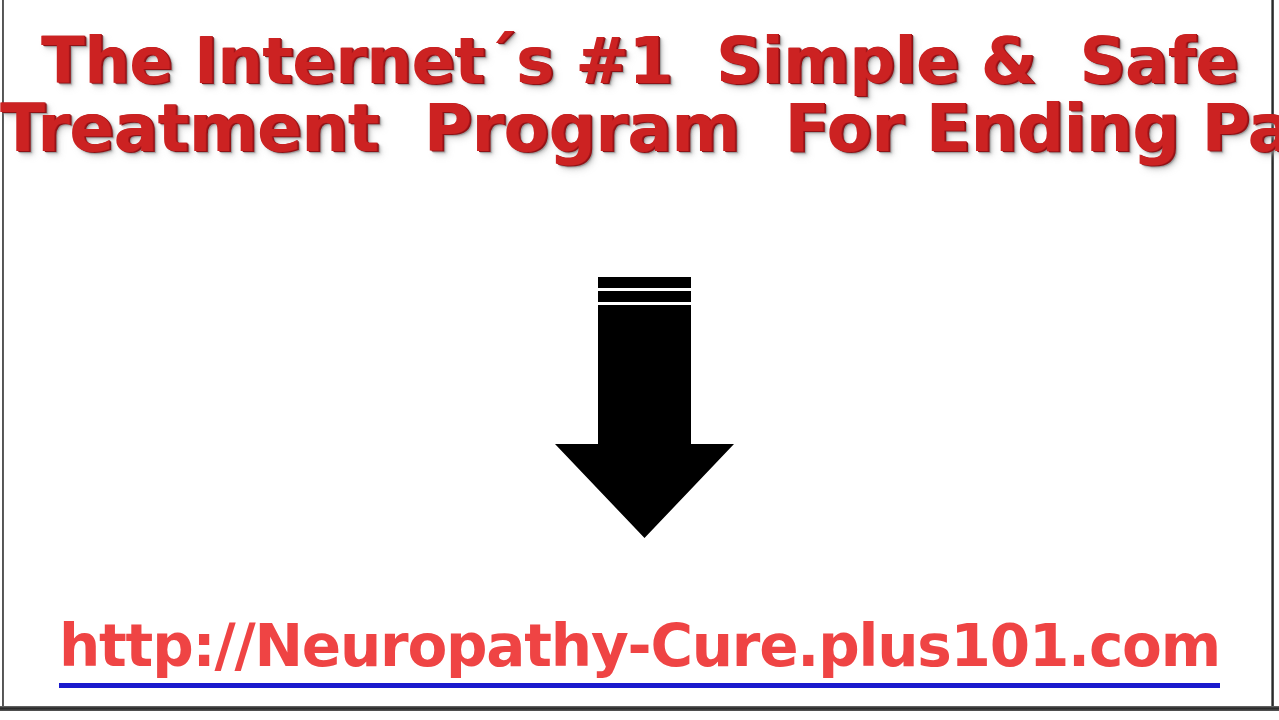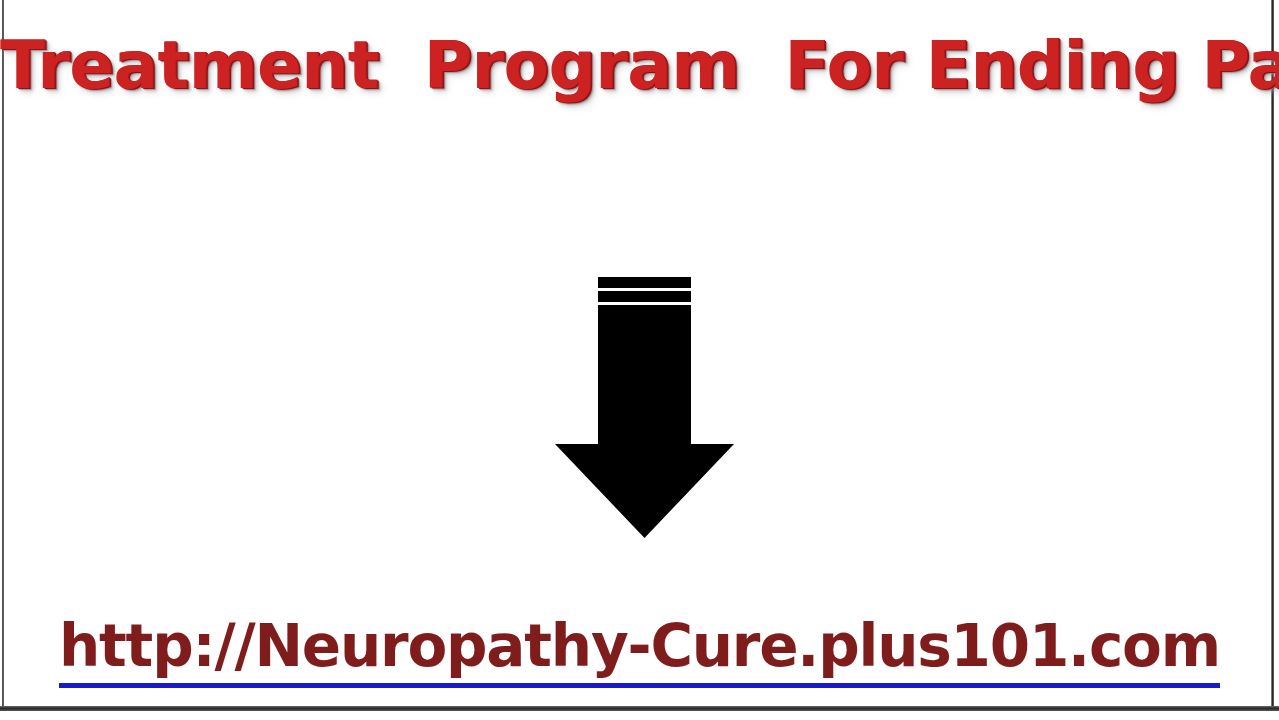--- a/index.html
+++ b/index.html
@@ -96,38 +96,39 @@
     top: 612px;
     width: 1279px;
     text-align: center;
   }
   .url-text {
     display: inline-block;
     font-family: "DejaVu Sans", sans-serif;
     font-weight: bold;
     font-size: 58px;
     letter-spacing: -1.2px;
-    color: #7f1d1d;
+    color: #ef4444;
     text-decoration: none;
     border-bottom: 5px solid #1a1acd;
     padding-bottom: 3px;
     white-space: pre;
   }
 </style>
 </head>
 <body>
 
 <div class="frame">
 
   <div class="edge-left"></div>
   <div class="edge-right"></div>
   <div class="edge-bottom"></div>
   <div class="edge-bottom-fill"></div>
 
   <div class="headline">
+    <span class="headline-line line1">The Internet´s #1  Simple &amp;  Safe</span>
     <span class="headline-line line2">Treatment  Program  For Ending Pain</span>
   </div>
 
   <div class="arrow-wrap">
     <svg class="arrow-svg" viewBox="0 0 194 276" xmlns="http://www.w3.org/2000/svg">
 
       <rect x="50" y="5" width="93" height="11" fill="#000000"></rect>
 
       <rect x="50" y="19" width="93" height="11" fill="#000000"></rect>
 

